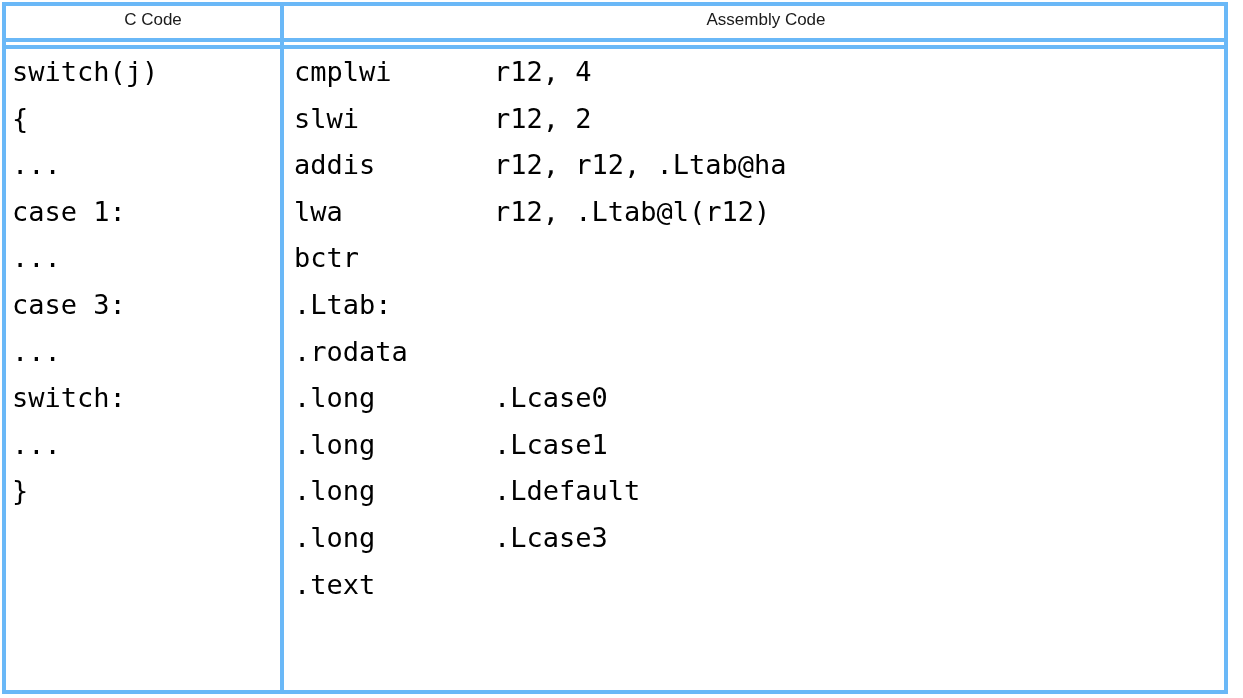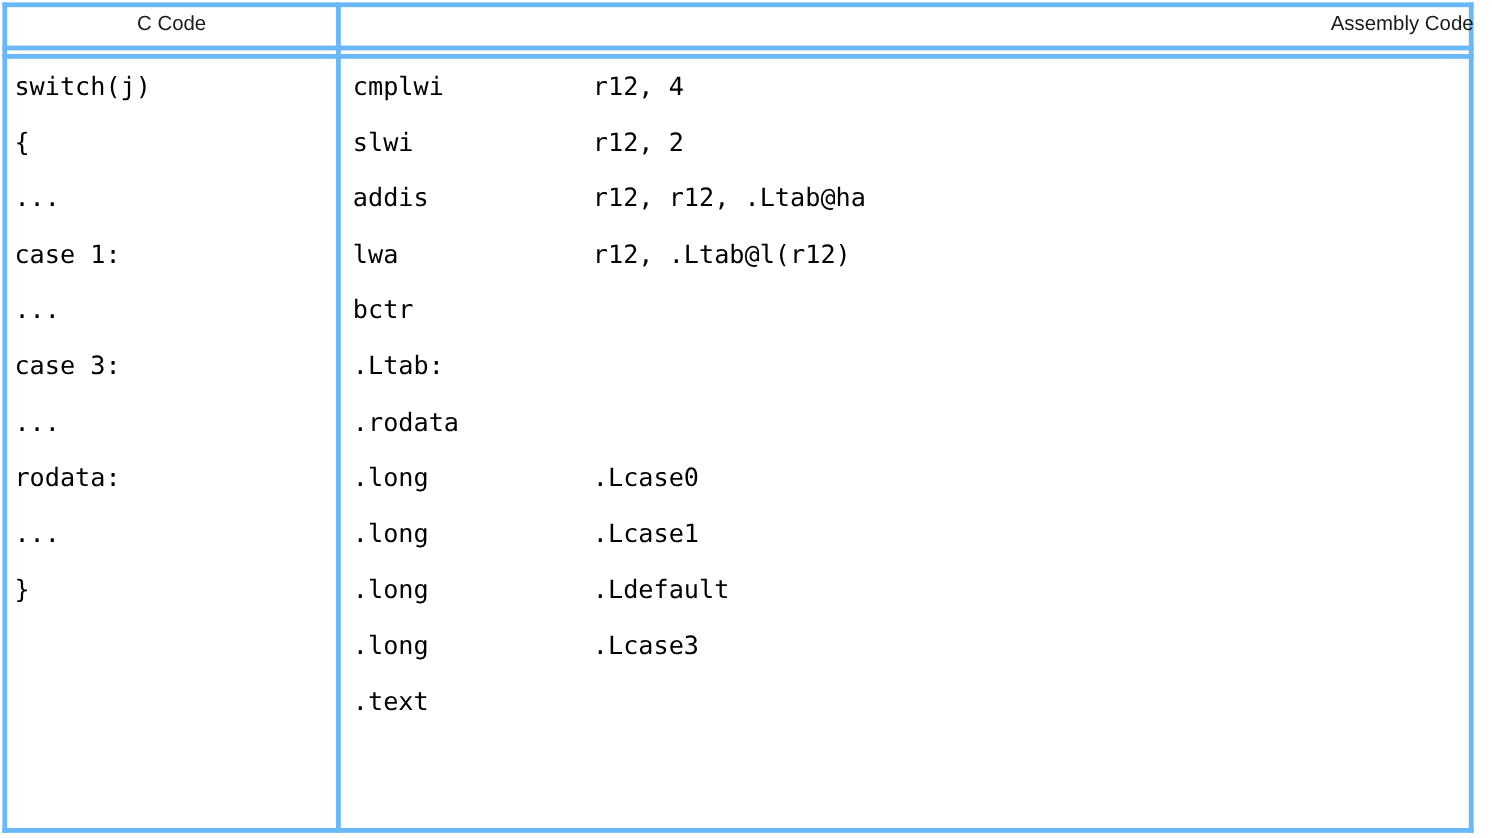--- a/index.html
+++ b/index.html
@@ -81,23 +81,24 @@
   .th {
     position: absolute;
     top: 0;
     height: 36px;
     line-height: 36px;
     text-align: center;
     font-size: 17px;
     font-family: "Liberation Sans", sans-serif;
     color: #1a1a1a;
     white-space: nowrap;
+    padding-left: 10px;
   }
   .th-c   { left: 4px;   width: 274px; }
-  .th-asm { left: 282px; width: 944px; text-align: right; }
+  .th-asm { left: 282px; width: 944px; }
 
   
   .tbody {
     position: absolute;
     left: 0;
     top: 47px;
     width: 1226px;
     height: 641px;
   }
 
@@ -110,21 +111,21 @@
   .col-asm { left: 282px; width: 1140px; }
 
   .row {
     position: relative;
     height: 46.6px;
     white-space: nowrap;
   }
 
   .code {
     font-family: "DejaVu Sans Mono", "Liberation Mono", monospace;
-    font-size: 21px;
+    font-size: 27px;
     line-height: 46.6px;
     color: #000000;
     display: inline-block;
     vertical-align: top;
   }
 
   .c-text   { padding-left: 6px; }
   .mnemonic { padding-left: 10px; width: 200px; }
   .operand  { padding-left: 0px; }
 </style>
@@ -148,21 +149,21 @@
 
   <div class="tbody">
     <div class="col col-c" id="c-col">
         <div class="row"><span class="code c-text">switch(j)</span></div>
         <div class="row"><span class="code c-text">{</span></div>
         <div class="row"><span class="code c-text">...</span></div>
         <div class="row"><span class="code c-text">case 1:</span></div>
         <div class="row"><span class="code c-text">...</span></div>
         <div class="row"><span class="code c-text">case 3:</span></div>
         <div class="row"><span class="code c-text">...</span></div>
-        <div class="row"><span class="code c-text">rodata:</span></div>
+        <div class="row"><span class="code c-text">switch:</span></div>
         <div class="row"><span class="code c-text">...</span></div>
         <div class="row"><span class="code c-text">}</span></div>
       </div>
     <div class="col col-asm" id="asm-col">
         <div class="row"><span class="code mnemonic">cmplwi</span><span class="code operand">r12, 4</span></div>
         <div class="row"><span class="code mnemonic">slwi</span><span class="code operand">r12, 2</span></div>
         <div class="row"><span class="code mnemonic">addis</span><span class="code operand">r12, r12, .Ltab@ha</span></div>
         <div class="row"><span class="code mnemonic">lwa</span><span class="code operand">r12, .Ltab@l(r12)</span></div>
         <div class="row"><span class="code mnemonic">bctr</span><span class="code operand"></span></div>
         <div class="row"><span class="code mnemonic">.Ltab:</span><span class="code operand"></span></div>

